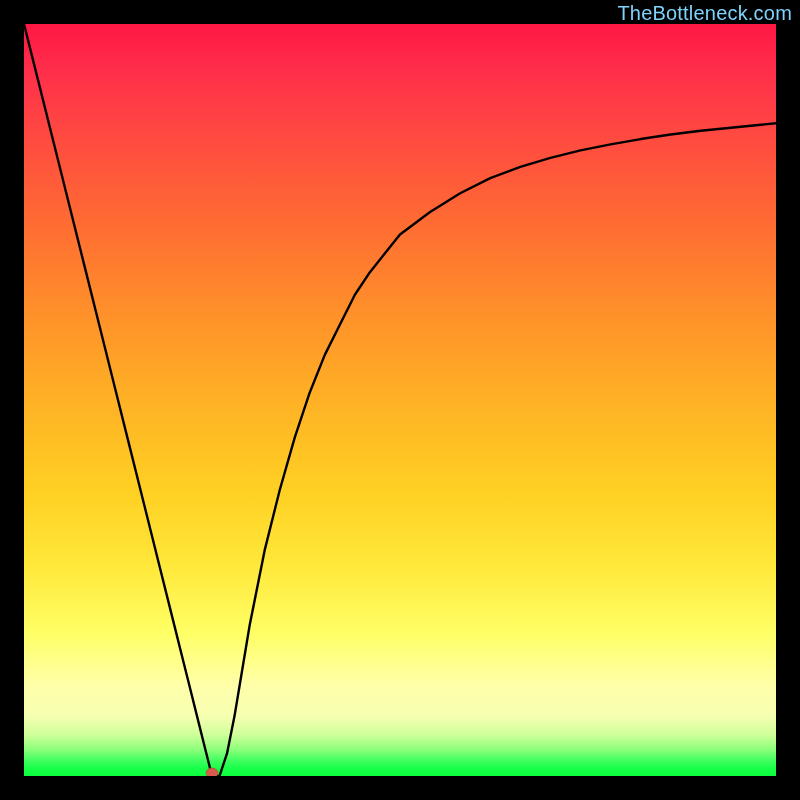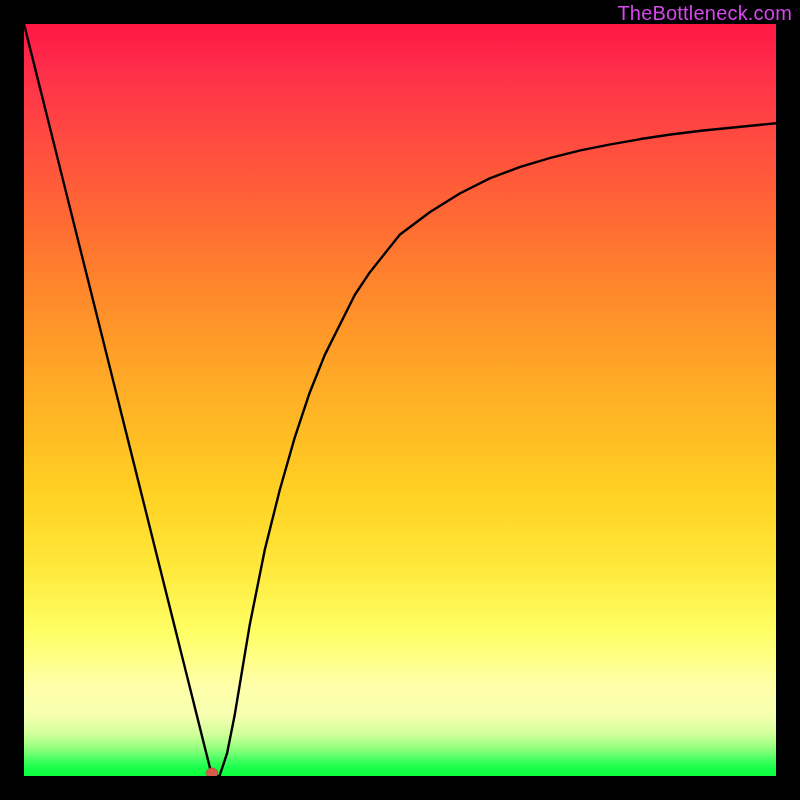--- a/index.html
+++ b/index.html
@@ -53,21 +53,21 @@
   }
   .svg-layer {
     position: absolute;
     left: 0; top: 0;
     width: 752px; height: 752px;
   }
   .watermark {
     position: absolute;
     top: 2px;
     right: 8px;
-    color: #d946ef;
+    color: #7dd3fc;
     font-size: 20px;
     font-weight: 400;
     letter-spacing: 0.2px;
     user-select: none;
   }
 </style>
 </head>
 <body>
 
 <div class="watermark">TheBottleneck.com</div>

